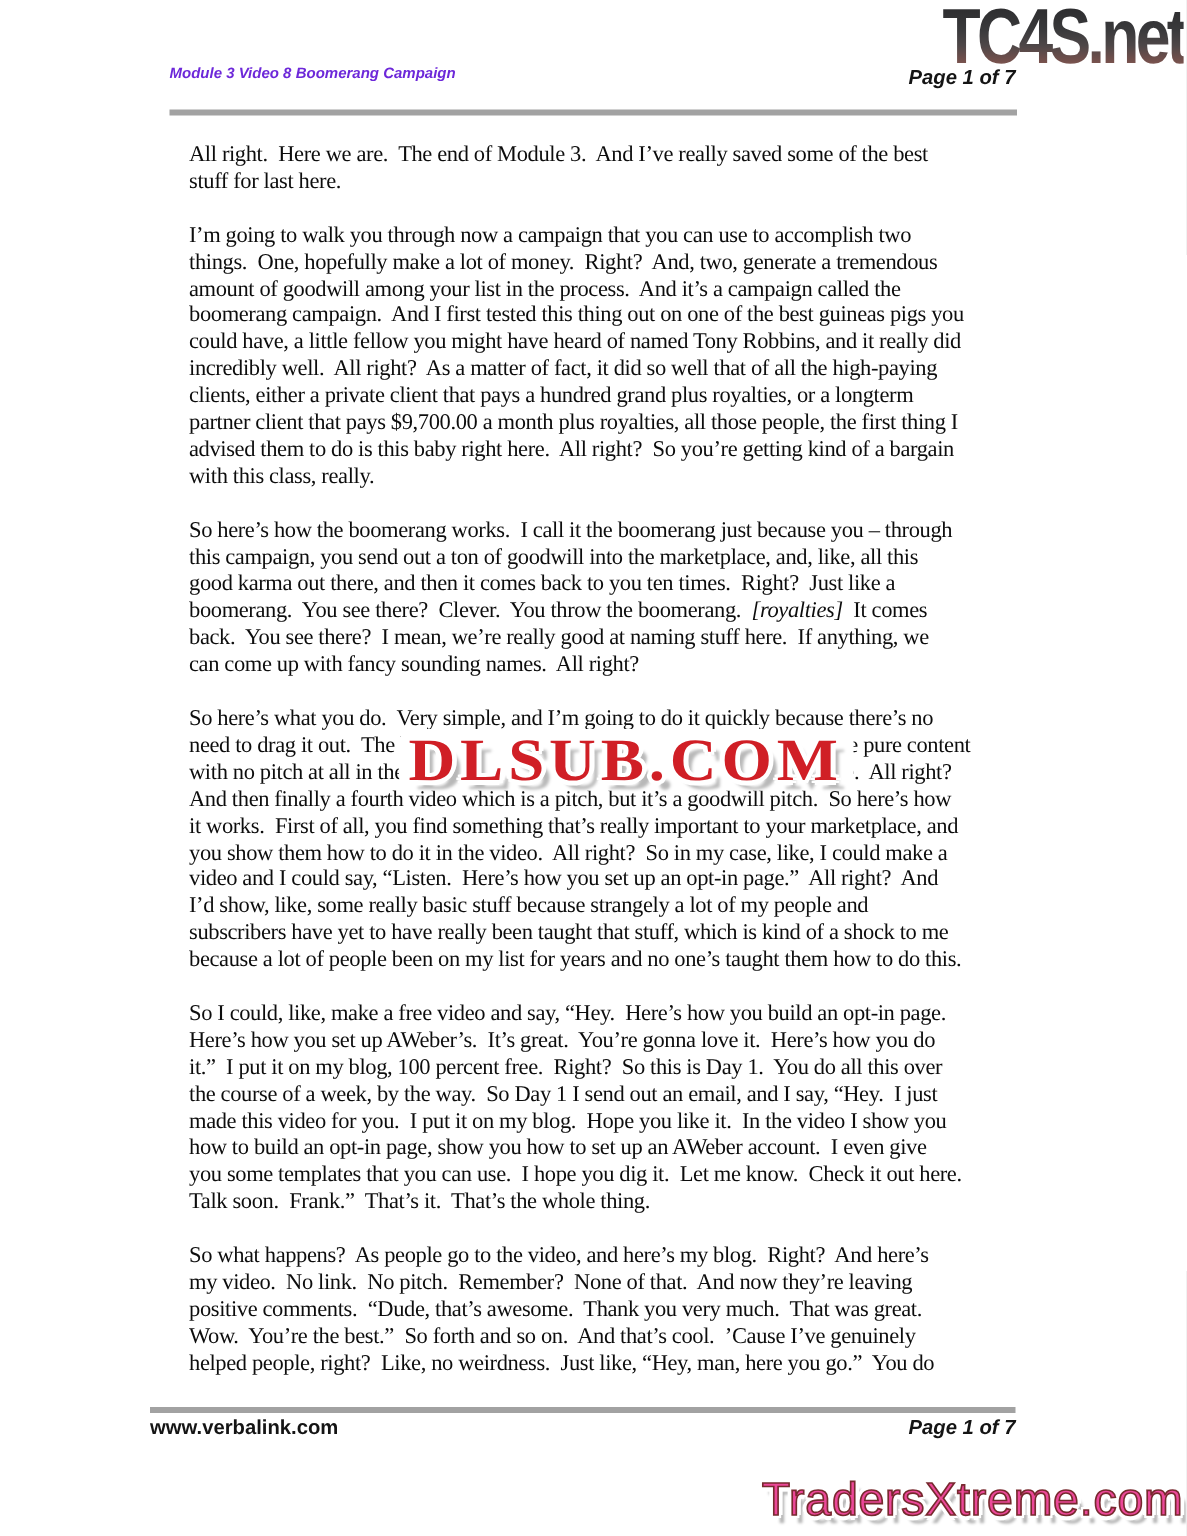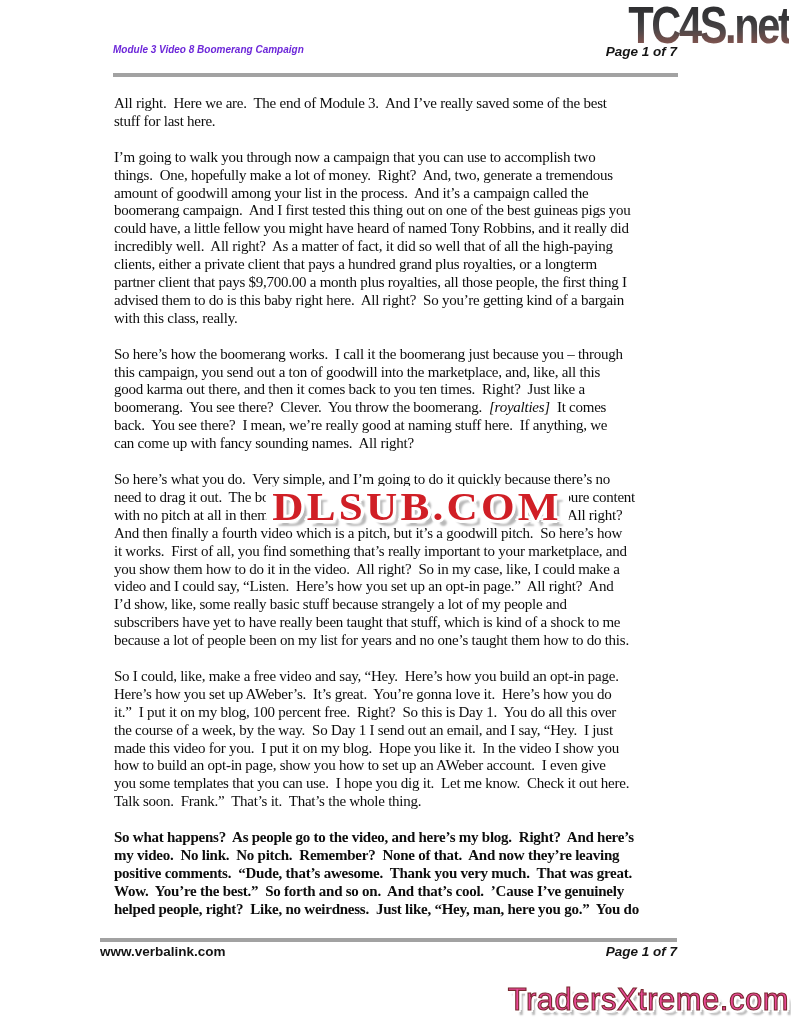--- a/index.html
+++ b/index.html
@@ -29,26 +29,26 @@
   }
   .header-page{
     position:absolute;top:44px;right:114px;
     font-family:"Liberation Sans",sans-serif;font-weight:bold;font-style:italic;
     font-size:13.5px;color:#141414;
   }
   .rule{position:absolute;height:4px;background:#a2a2a2;}
   .header-rule{top:73px;left:113px;width:565px;}
   
   .body-text{
-    position:absolute;left:114px;top:95px;width:590px;
+    position:absolute;left:126px;top:95px;width:590px;
     font-size:15px;line-height:17.9px;letter-spacing:-0.25px;
     white-space:pre;color:#0d0d0d;
   }
   .body-text p{margin:0 0 17.9px 0;padding:0;}
-  .body-text p:last-child{margin-bottom:0;font-weight:bold;}
+  .body-text p:last-child{margin-bottom:0;}
   .stage{font-style:italic;}
   
   .watermark{
     position:absolute;left:266px;top:486px;width:303px;height:41px;
     background:#ffffff;border-radius:9px;
     display:flex;align-items:center;justify-content:center;z-index:5;text-align:center;
   }
   .watermark span{
     font-family:"Liberation Serif",serif;font-weight:bold;
     font-size:40px;letter-spacing:3px;white-space:nowrap;

